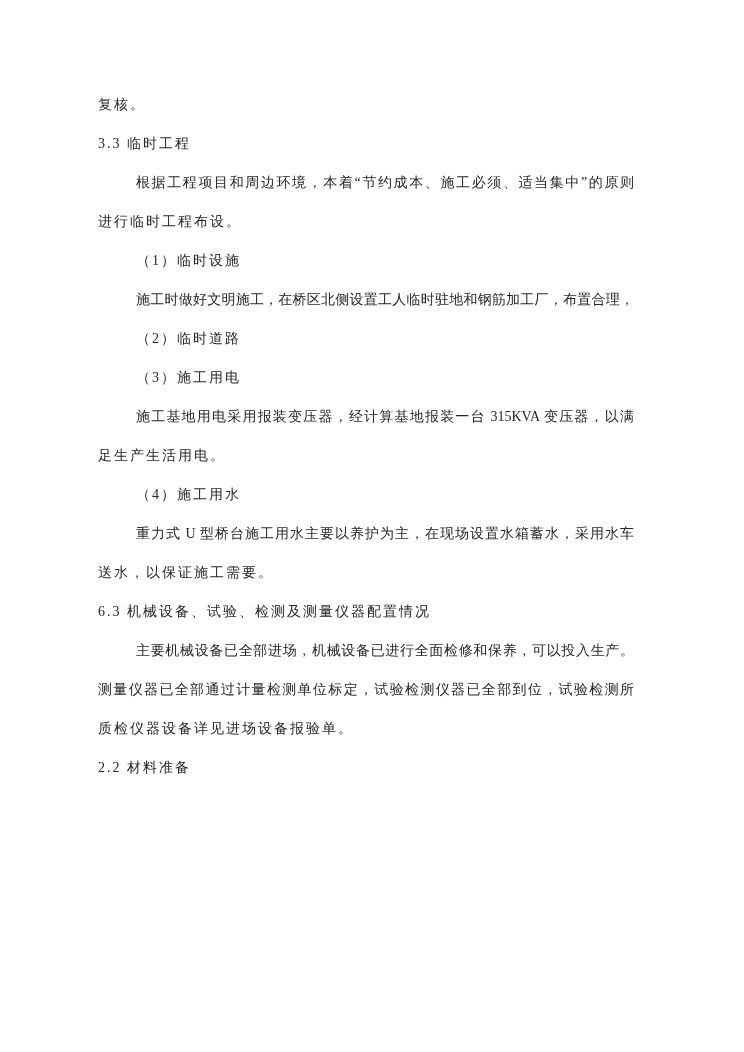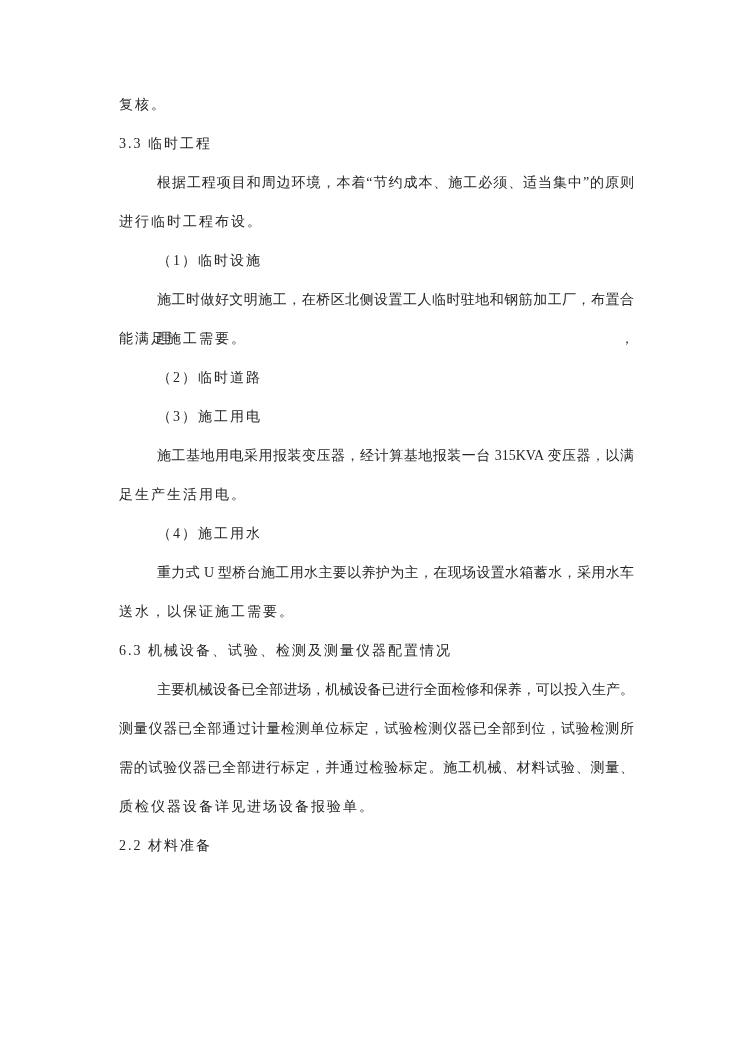--- a/index.html
+++ b/index.html
@@ -22,21 +22,20 @@
     top: 85px;
     width: 536px;
   }
   .line {
     height: 39px;
     line-height: 39px;
     font-size: 14px;
     letter-spacing: 2px;
     white-space: nowrap;
     font-weight: 400;
-    margin-left: 21px;
   }
   .line.fill {
     letter-spacing: 0;
     white-space: normal;
     text-align: justify;
     text-align-last: justify;
     text-justify: inter-character;
   }
   .line.indent {
     padding-left: 38px;
@@ -46,28 +45,26 @@
 <body>
 
 <div class="page" style="background: rgb(255, 255, 255); color: rgb(38, 38, 38);">
   <div class="text-block" id="text-block">
       <div class="line">复核。</div>
       <div class="line">3.3 临时工程</div>
       <div class="line indent fill">根据工程项目和周边环境，本着“节约成本、施工必须、适当集中”的原则</div>
       <div class="line">进行临时工程布设。</div>
       <div class="line indent">（1）临时设施</div>
       <div class="line indent fill">施工时做好文明施工，在桥区北侧设置工人临时驻地和钢筋加工厂，布置合理，</div>
-      <div class="line">能满足施工需要。</div>
       <div class="line indent">（2）临时道路</div>
       <div class="line indent">（3）施工用电</div>
       <div class="line indent fill">施工基地用电采用报装变压器，经计算基地报装一台 315KVA 变压器，以满</div>
       <div class="line">足生产生活用电。</div>
       <div class="line indent">（4）施工用水</div>
       <div class="line indent fill">重力式 U 型桥台施工用水主要以养护为主，在现场设置水箱蓄水，采用水车</div>
       <div class="line">送水，以保证施工需要。</div>
       <div class="line">6.3 机械设备、试验、检测及测量仪器配置情况</div>
       <div class="line indent fill">主要机械设备已全部进场，机械设备已进行全面检修和保养，可以投入生产。</div>
       <div class="line fill">测量仪器已全部通过计量检测单位标定，试验检测仪器已全部到位，试验检测所</div>
-      <div class="line fill">需的试验仪器已全部进行标定，并通过检验标定。施工机械、材料试验、测量、</div>
       <div class="line">质检仪器设备详见进场设备报验单。</div>
       <div class="line">2.2 材料准备</div>
     </div>
 </div>
 
 </body></html>

